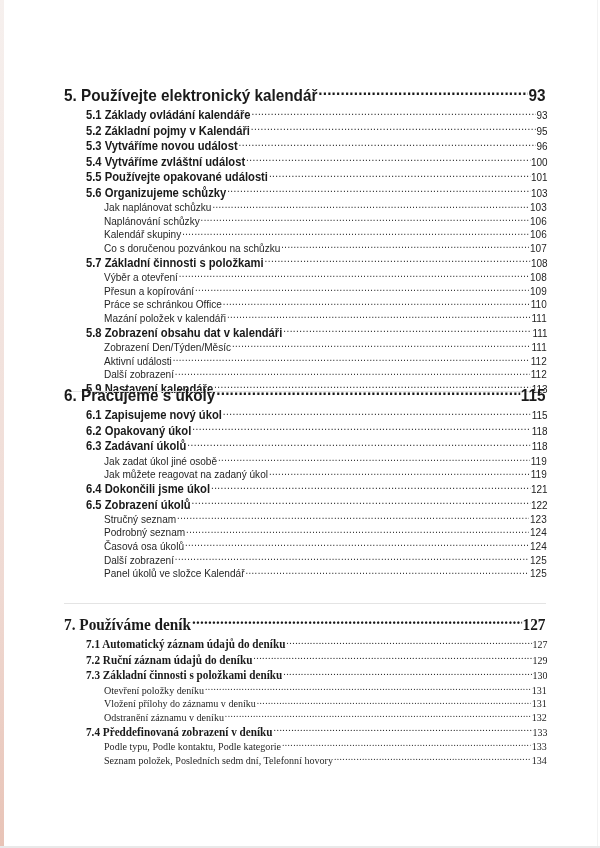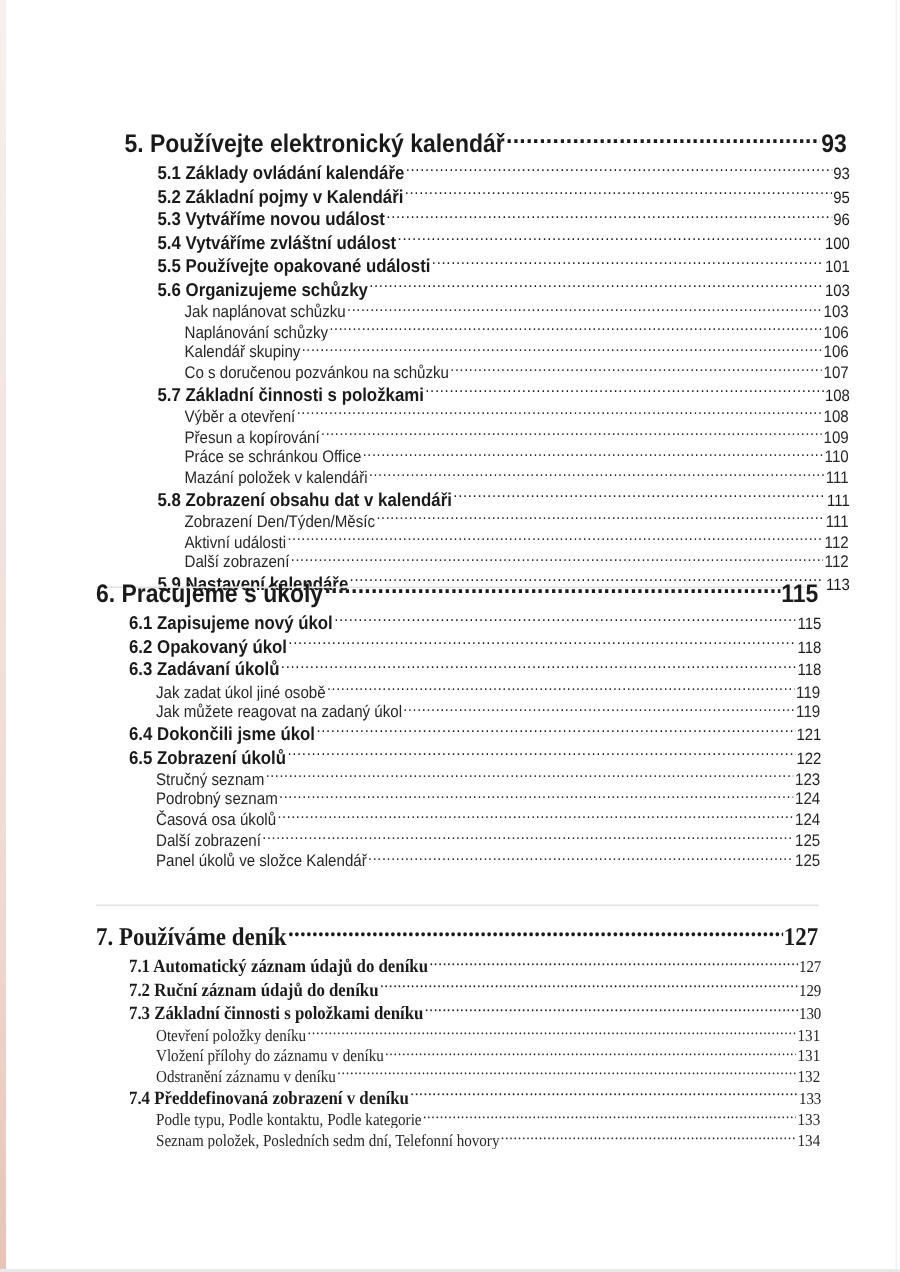--- a/index.html
+++ b/index.html
@@ -117,21 +117,21 @@
   </style>
 </head>
 <body>
 
 <div class="page-edge-left"></div>
 <div class="page-edge-right"></div>
 <div class="page-edge-bottom"></div>
 
 <div class="toc">
 
-  <div class="chapter" style="top:84px;margin-left:19px;">
+  <div class="chapter" style="top:84px;">
     <div class="row level-1">
       <span class="title">5. Používejte elektronický kalendář</span>
       <span class="leader"></span>
       <span class="page">93</span>
     </div>
     <div class="row level-2">
         <span class="title">5.1 Základy ovládání kalendáře</span>
         <span class="leader"></span>
         <span class="page">93</span>
       </div>

